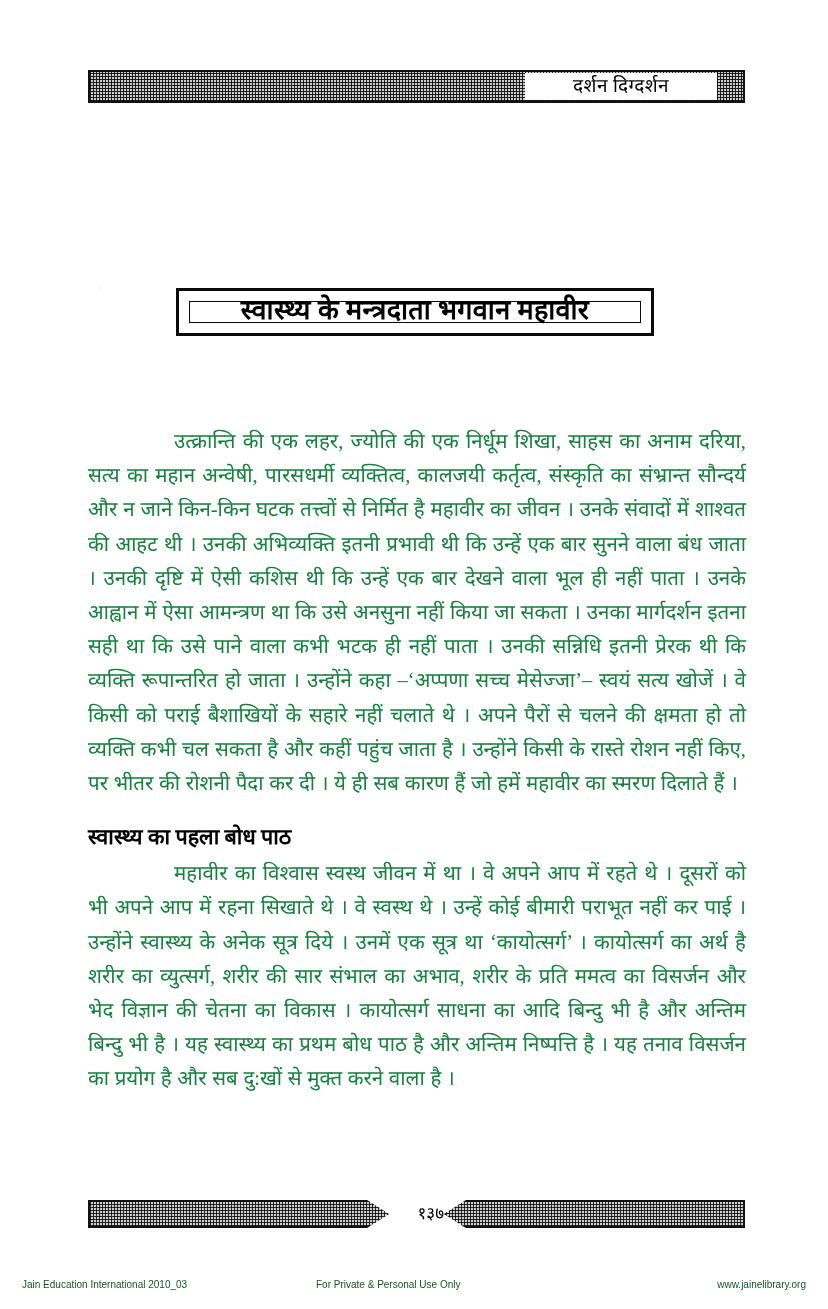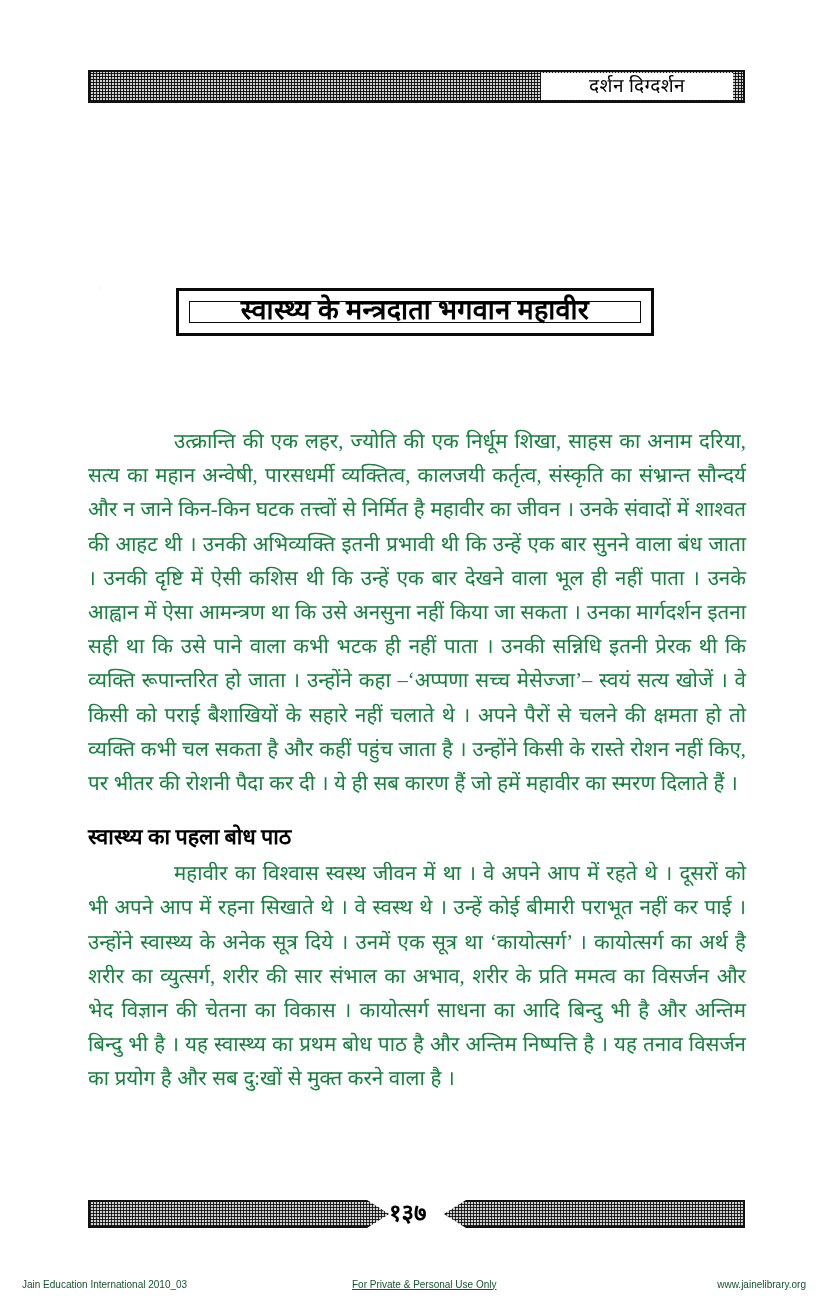--- a/index.html
+++ b/index.html
@@ -45,21 +45,21 @@
     background-color: #cfcfcf;
     background-image:
       repeating-linear-gradient(0deg, rgba(0,0,0,0.85) 0 1px, transparent 1px 3px),
       repeating-linear-gradient(90deg, rgba(0,0,0,0.85) 0 1px, transparent 1px 3px);
     display: flex;
     align-items: stretch;
     justify-content: flex-start;
   }
   .header-title-box {
     position: absolute;
-    left: 451px;
+    left: 435px;
     top: 1px;
     width: 192px;
     height: 27px;
     background: #fff;
     display: flex;
     align-items: center;
     justify-content: center;
   }
   .header-title-text {
     font-family: "Liberation Serif", "DejaVu Serif", serif;
@@ -171,27 +171,26 @@
   .orn-bar.left {
     width: 301px;
     clip-path: polygon(0 0, calc(100% - 22px) 0, 100% 50%, calc(100% - 22px) 100%, 0 100%);
   }
   .orn-bar.right {
     width: 301px;
     clip-path: polygon(22px 0, 100% 0, 100% 100%, 22px 100%, 0 50%);
   }
   .page-number {
     font-family: "Liberation Serif", "DejaVu Serif", serif;
-    font-size: 24px;
+    font-size: 17px;
     color: #000;
     width: 55px;
-    text-align: left;
+    text-align: right;
     line-height: 1;
     transform: translateY(-1px);
-    font-weight: bold;
   }
 
   
   .lib-footer {
     position: absolute;
     left: 0;
     right: 0;
     top: 1272px;
     height: 24px;
     display: flex;
@@ -200,23 +199,22 @@
     font-size: 10px;
     color: #14532d;
   }
   .lib-left {
     position: absolute;
     left: 22px;
     white-space: nowrap;
   }
   .lib-center {
     position: absolute;
-    left: 352px;
-    white-space: nowrap;
-    text-decoration: underline;
+    left: 316px;
+    white-space: nowrap;
   }
   .lib-right {
     position: absolute;
     right: 22px;
     white-space: nowrap;
   }
 </style>
 </head>
 <body>
 

